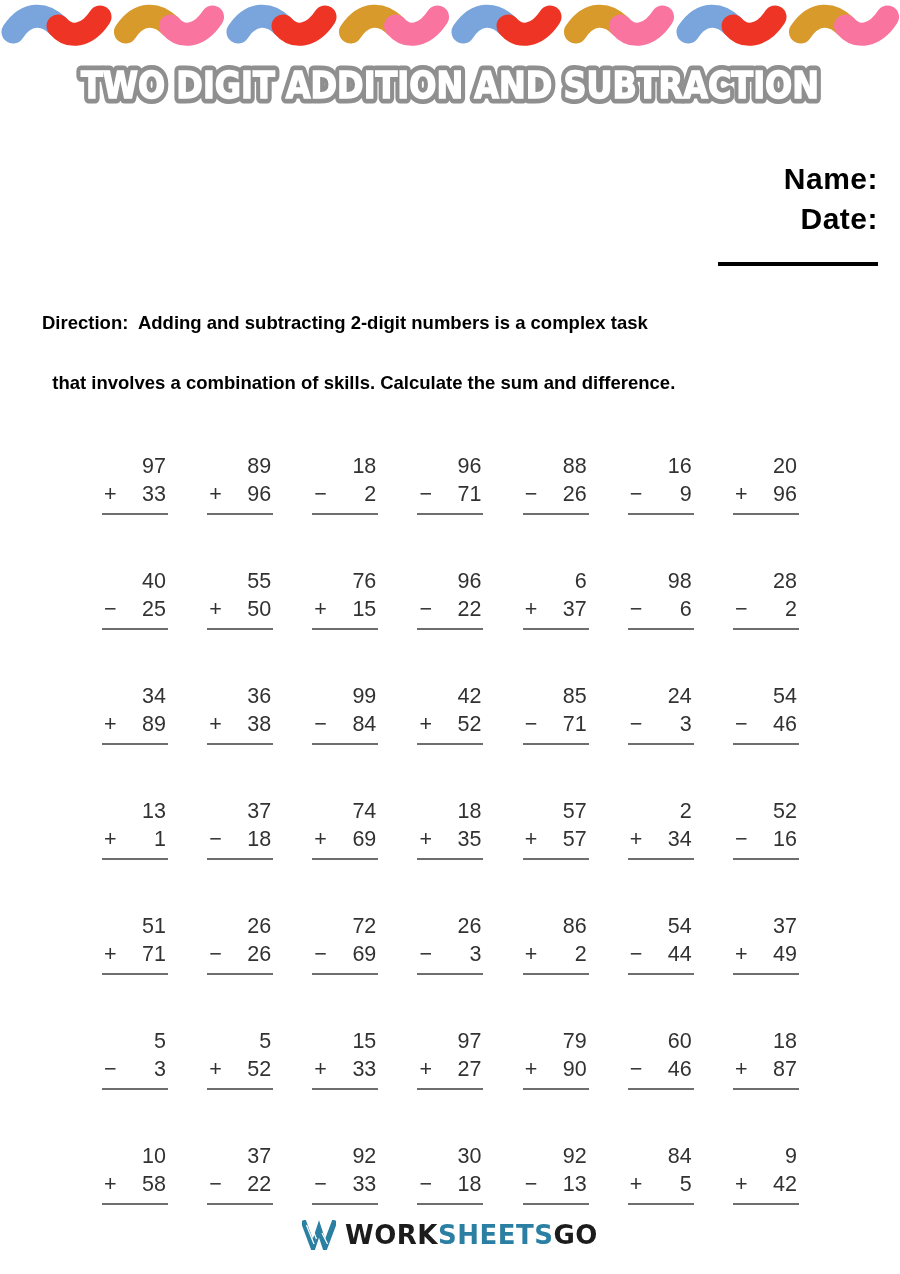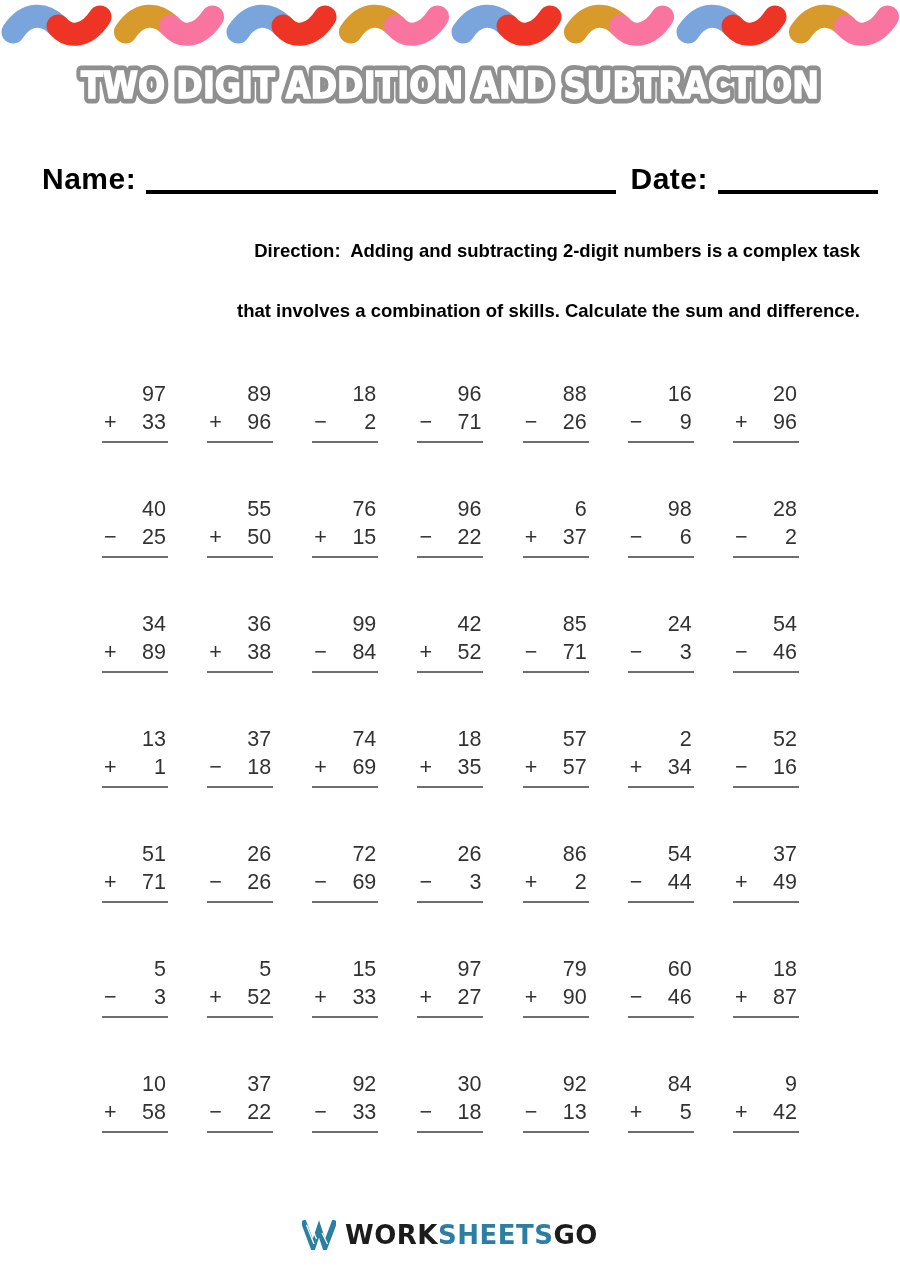--- a/index.html
+++ b/index.html
@@ -22,32 +22,32 @@
   }
   .t-front {
     font-family:"DejaVu Sans", sans-serif; font-weight:800; font-size:37px;
     fill:#ffffff; stroke:#ffffff; stroke-width:1.5;
   }
 
   
   .name-row {
     display:flex; align-items:flex-end;
     margin:46px 22px 0 42px;
-    font-weight:bold; font-size:30px; color:#000;
+    font-weight:bold; font-size:30px; color:#000;flex-direction:column;
   }
   .name-row .label { line-height:34px; letter-spacing:0.5px; }
   .fill-line { border-bottom:4px solid #000; height:30px; }
   .name-line { flex:1; margin:0 14px 2px 10px; }
   .date-line { width:160px; margin:0 0 2px 10px; }
 
   
   .direction {
     margin:40px 40px 0 42px;
     font-weight:bold; font-size:18.5px; color:#000;
-    line-height:30px; white-space:pre-wrap;text-align:right;
+    line-height:30px; white-space:pre-wrap;
   }
 
   
   .grid {
     display:grid;
     grid-template-columns:repeat(7, 66px);
     justify-content:space-between;
     row-gap:54px;
     margin:56px 101px 0 102px;
   }

